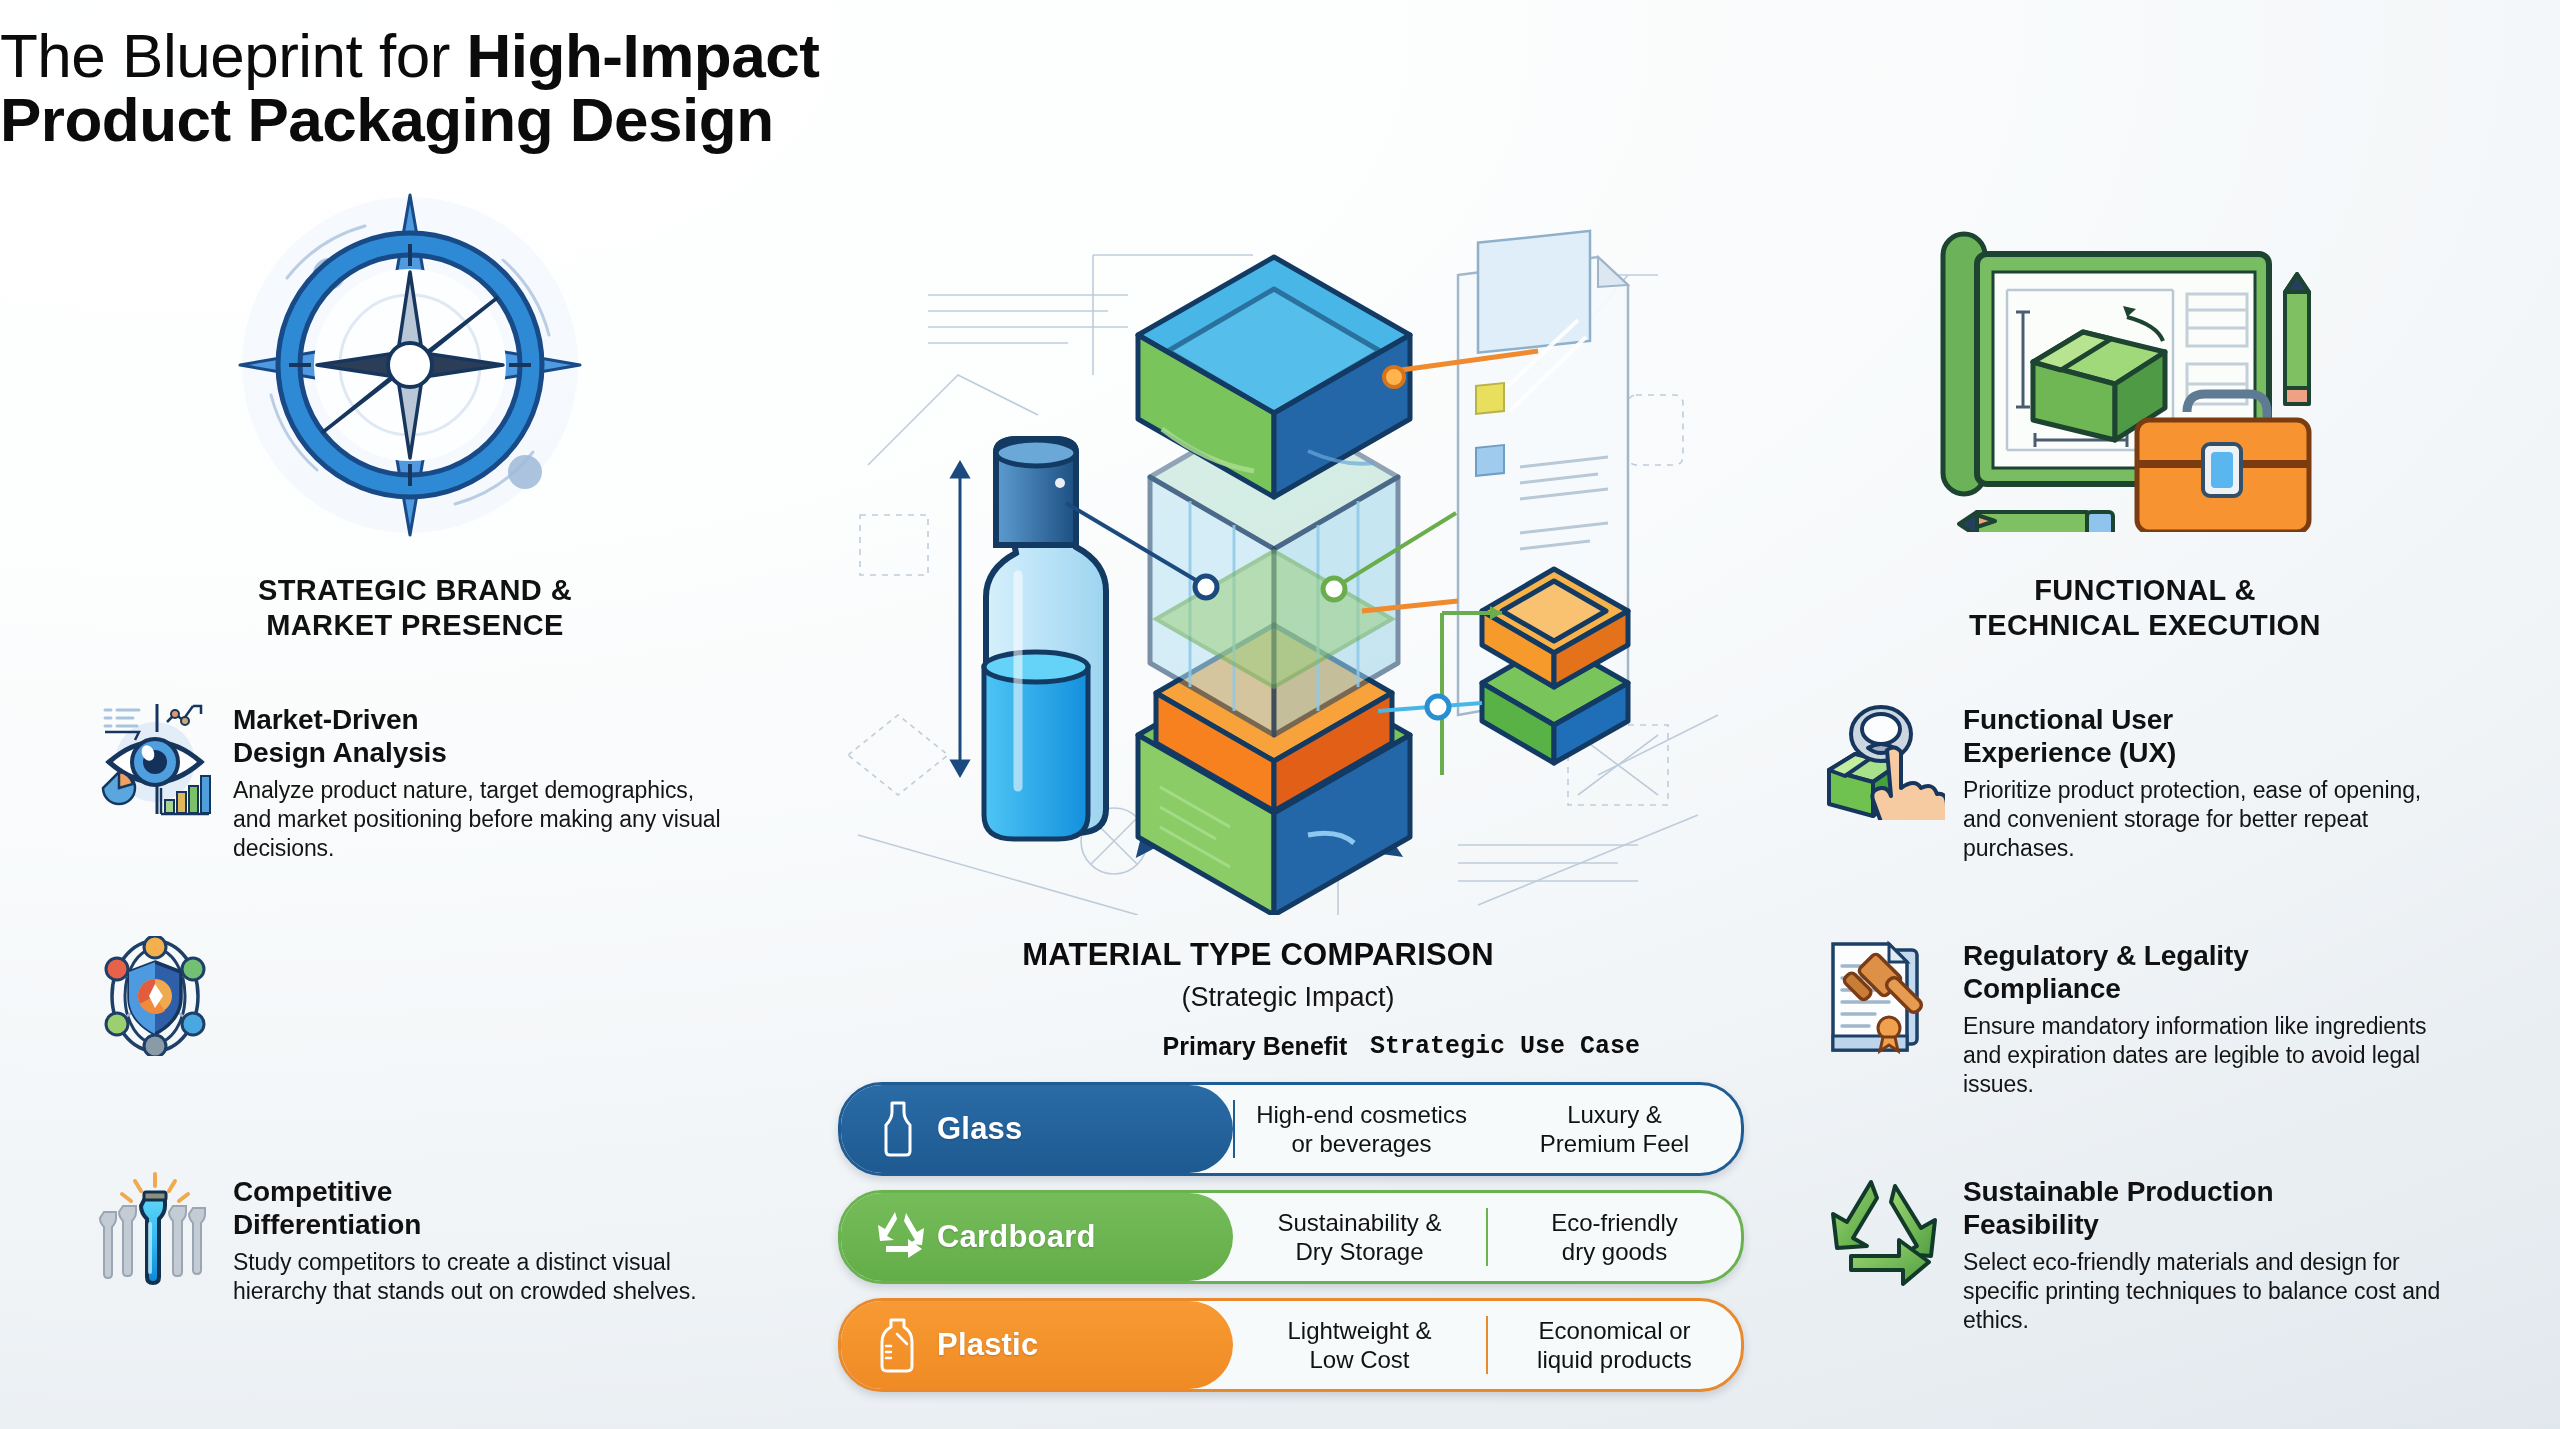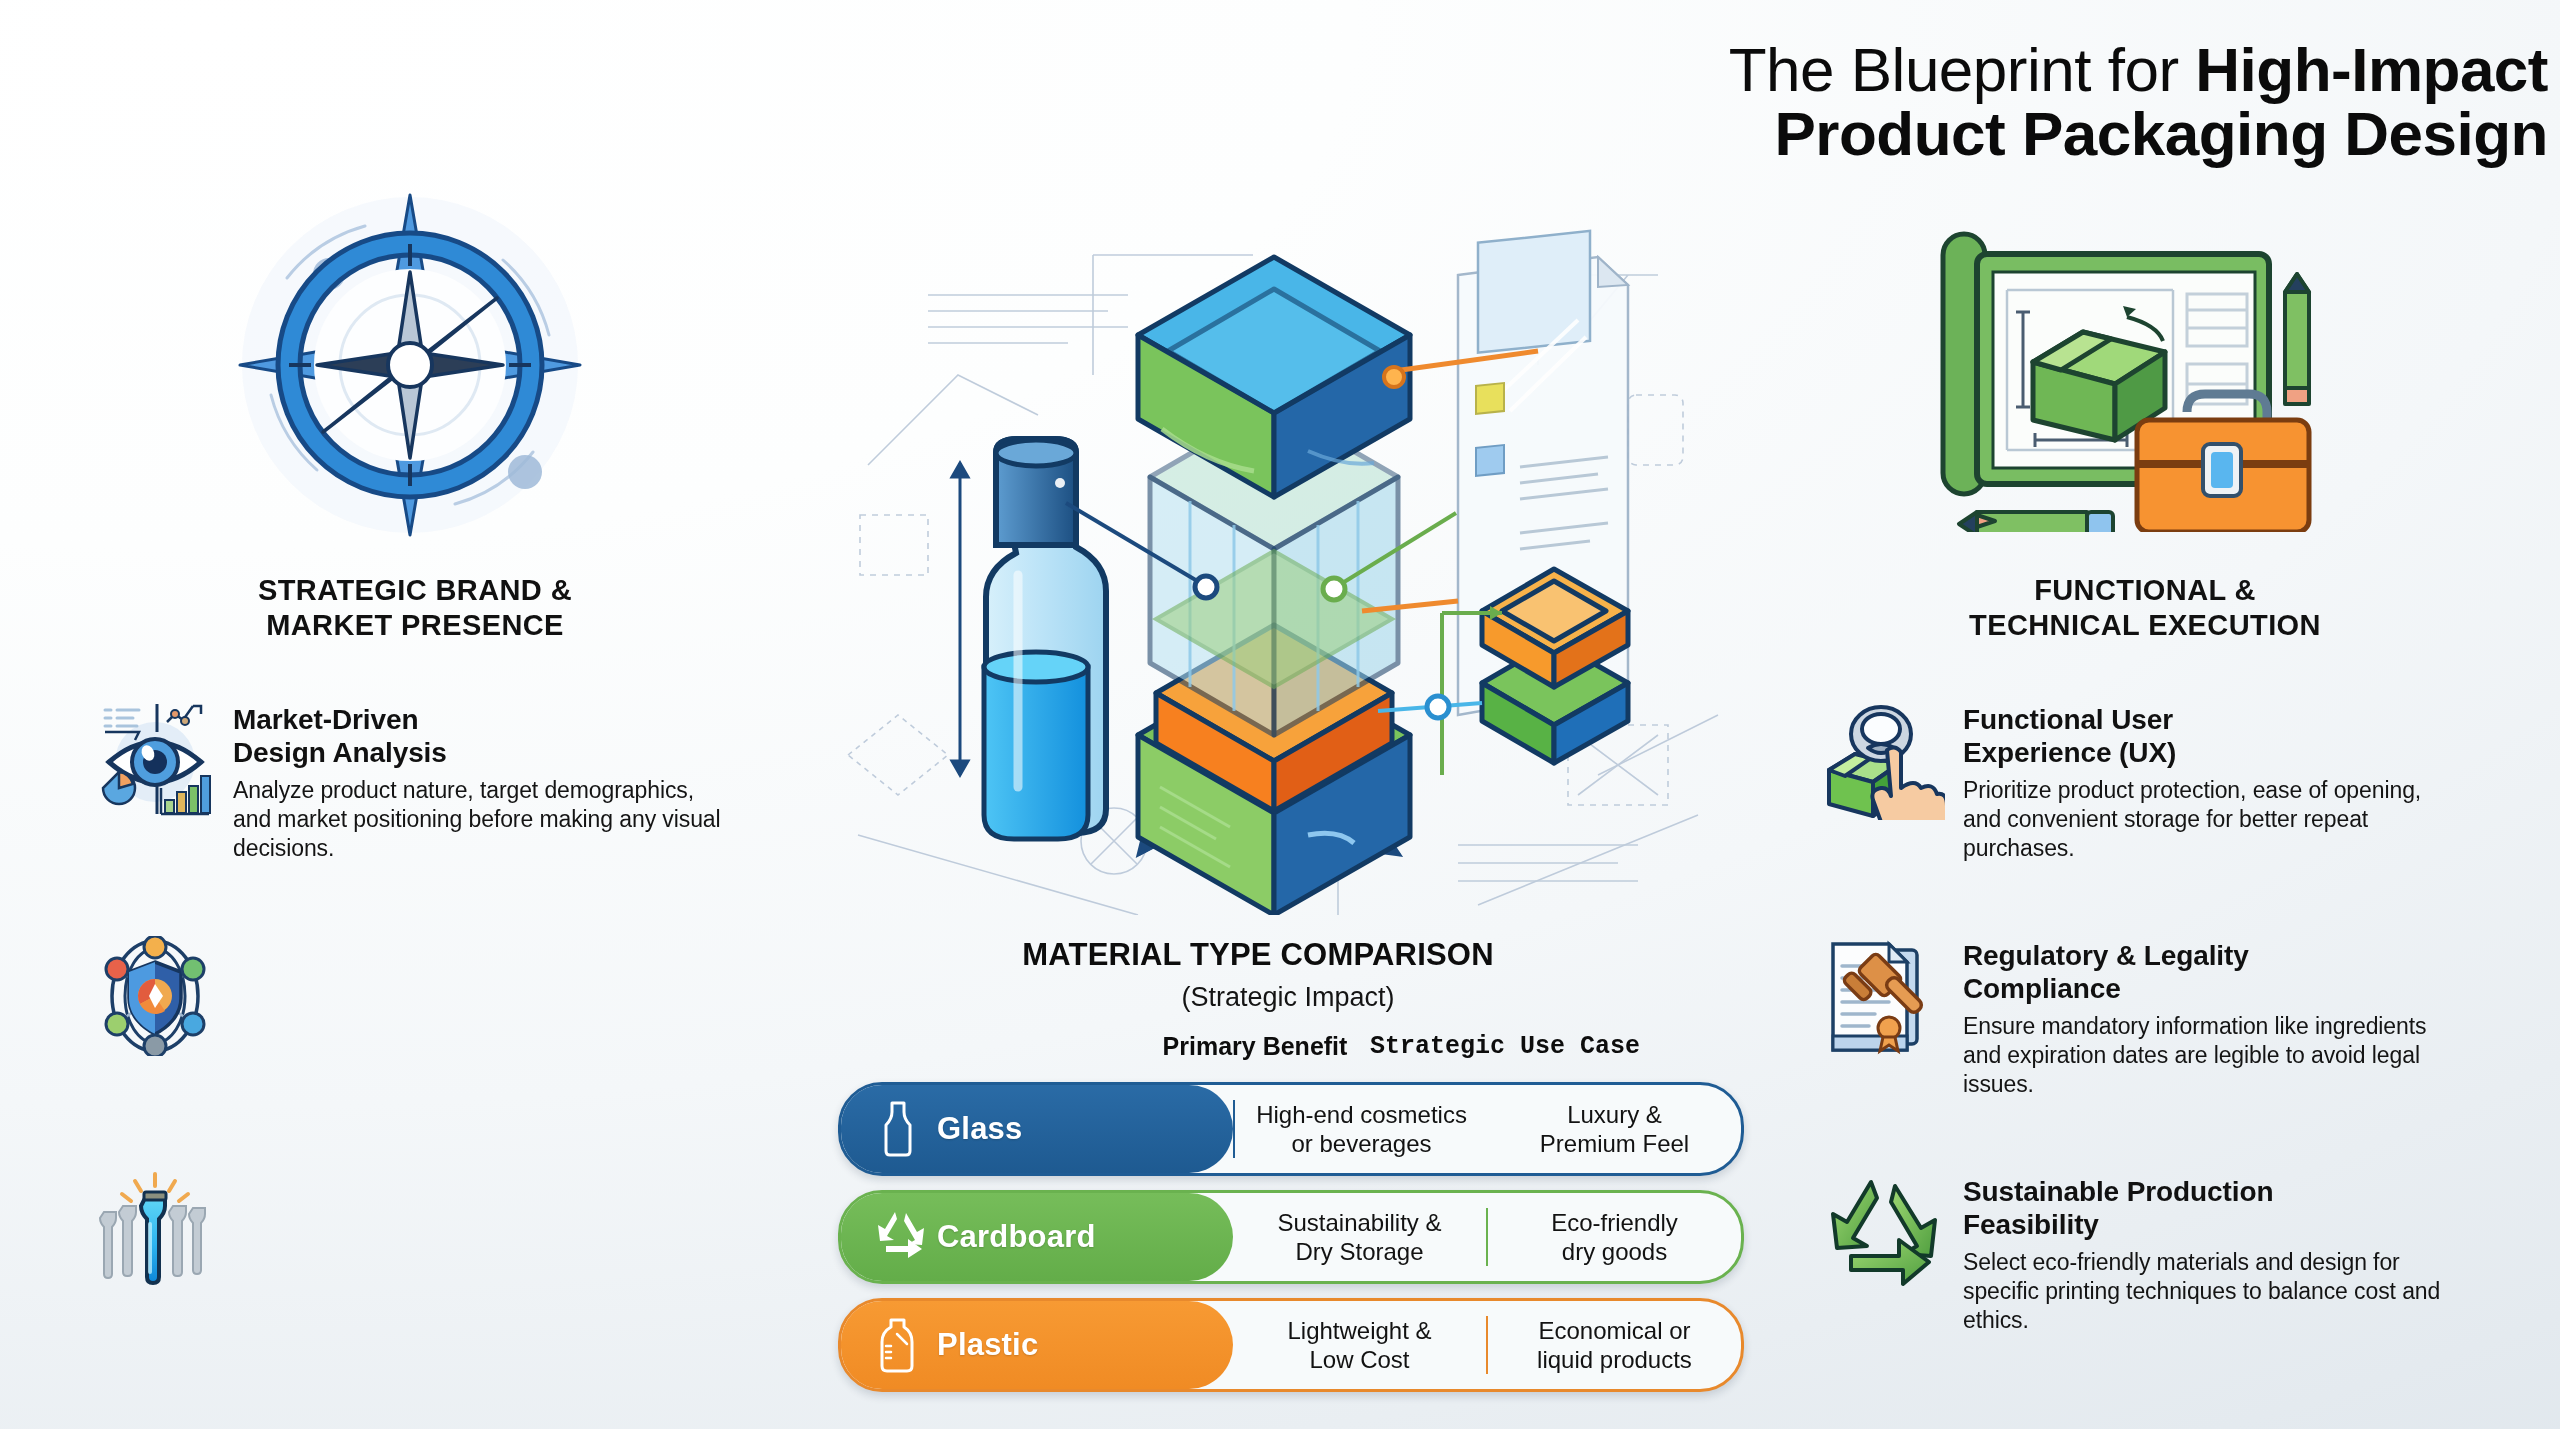--- a/index.html
+++ b/index.html
@@ -10,22 +10,22 @@
     background:#ffffff;
   }
   #canvas{
     position:relative;width:2560px;height:1429px;
     background:
       radial-gradient(ellipse 160% 130% at 8% 2%, #ffffff 0%, #fdfefe 28%, #f4f7f9 58%, #e9eef2 80%, #dfe6ec 100%);
   }
 
   
   .title{
-    position:absolute;left:0;top:38px;width:2548px;
-    text-align:right;line-height:1.03;
+    position:absolute;left:0;top:24px;width:2548px;
+    text-align:left;line-height:1.03;
     color:#0b0b0b;letter-spacing:-0.5px;
   }
   .title .l1,.title .l2{display:block;font-size:62px;}
   .title .light{font-weight:400;}
   .title .bold{font-weight:700;}
 
   
   .col{position:absolute;top:0;width:640px;}
   .col-left{left:95px;}
   .col-right{left:1825px;}
@@ -257,20 +257,27 @@
             <linearGradient id="gBot" x1="0" y1="0" x2="0" y2="1">
               <stop offset="0" stop-color="#5fd6f6"></stop>
                 <stop offset="55%" stop-color="#2db4f0"></stop>
                 <stop offset="100%" stop-color="#0d86d8"></stop>
             </linearGradient>
           </defs>
           <path d="M50 26 h20 v8 q0 7 -6 13 v58 q0 6 -6 6 h-0 q-6 0 -6 -6 V47 q-6 -6 -6 -13 Z" fill="url(#gBot)" stroke="#12314f" stroke-width="4"></path>
           <rect x="49" y="20" width="22" height="8" rx="2" fill="#8a8f7e" stroke="#12314f" stroke-width="3"></rect>
           <path d="M55 52 v48" stroke="#bdf0ff" stroke-width="4" stroke-linecap="round" opacity=".75"></path>
         </svg>
+      </div>
+      <div class="txt">
+        <h3>
+          <span>Competitive</span><br>
+          <span>Differentiation</span>
+        </h3>
+        <p>Study competitors to create a distinct visual hierarchy that stands out on crowded shelves.</p>
       </div>
     </div>
   </div>
 
   <div style="position:absolute;left:1915px;top:212px;width:420px;height:320px;">
     <svg viewBox="0 0 420 320" width="420" height="320">
       <circle cx="215" cy="150" r="105" fill="#e6f3dd" opacity=".8"></circle>
 
       <rect x="28" y="22" width="42" height="260" rx="21" fill="#6cb258" stroke="#1d4430" stroke-width="5"></rect>
 

